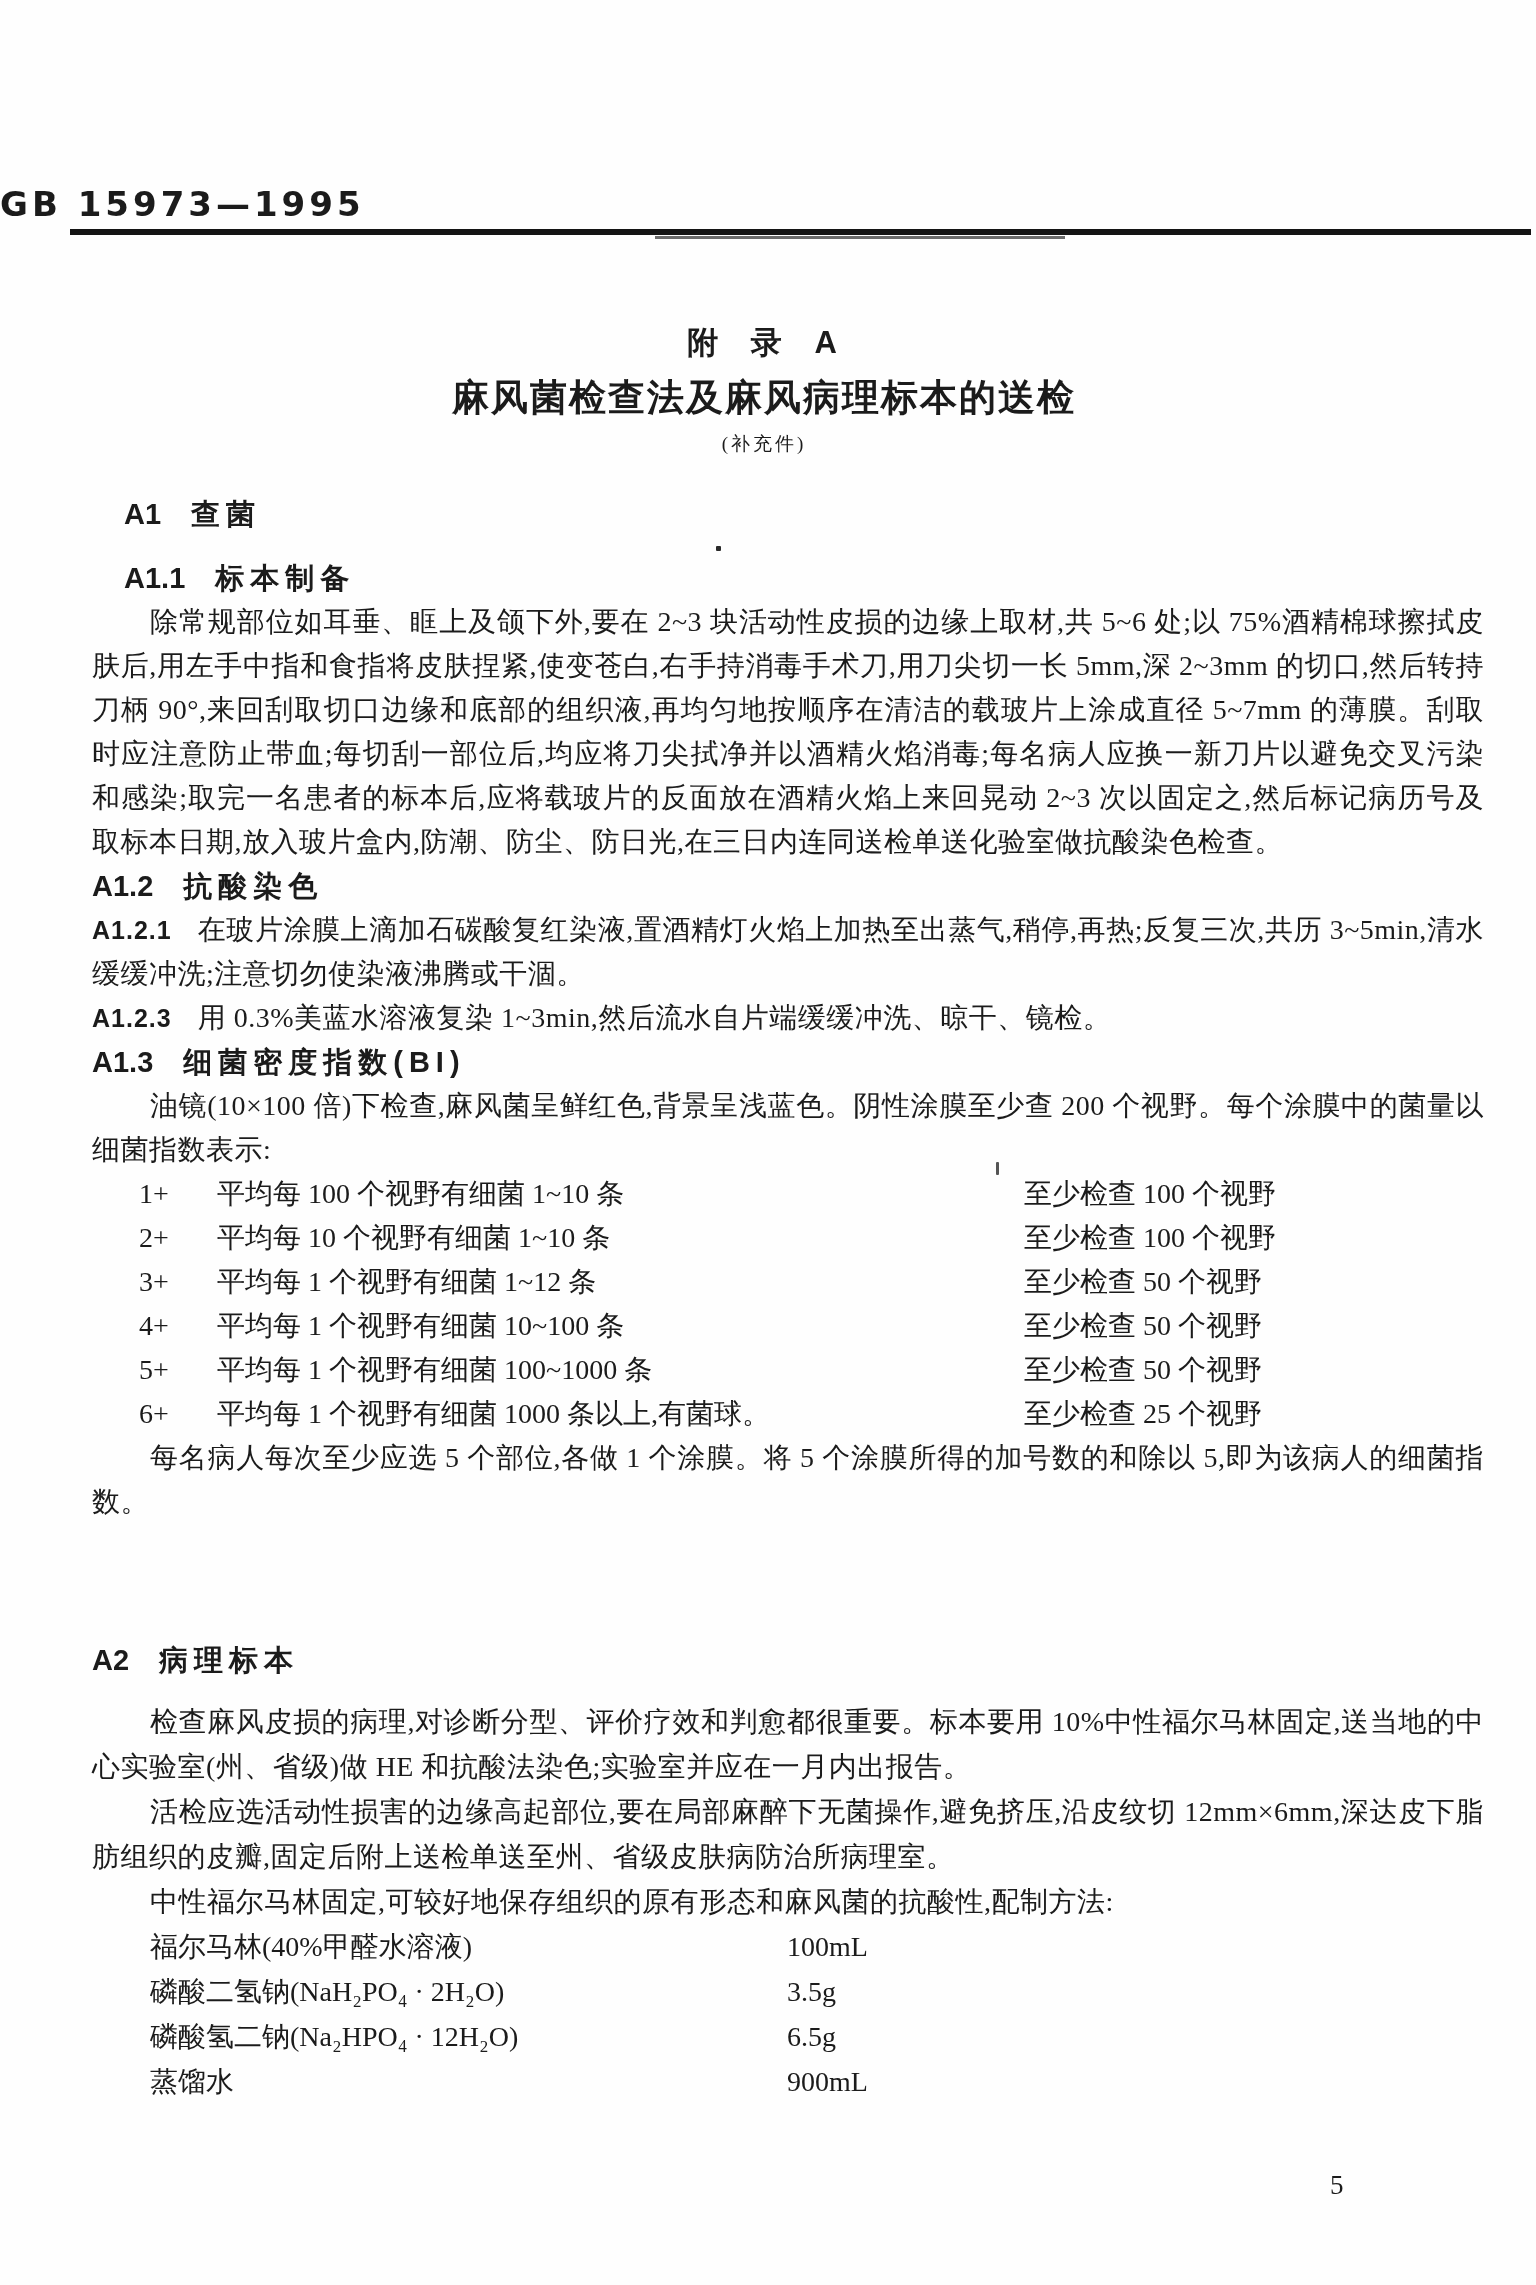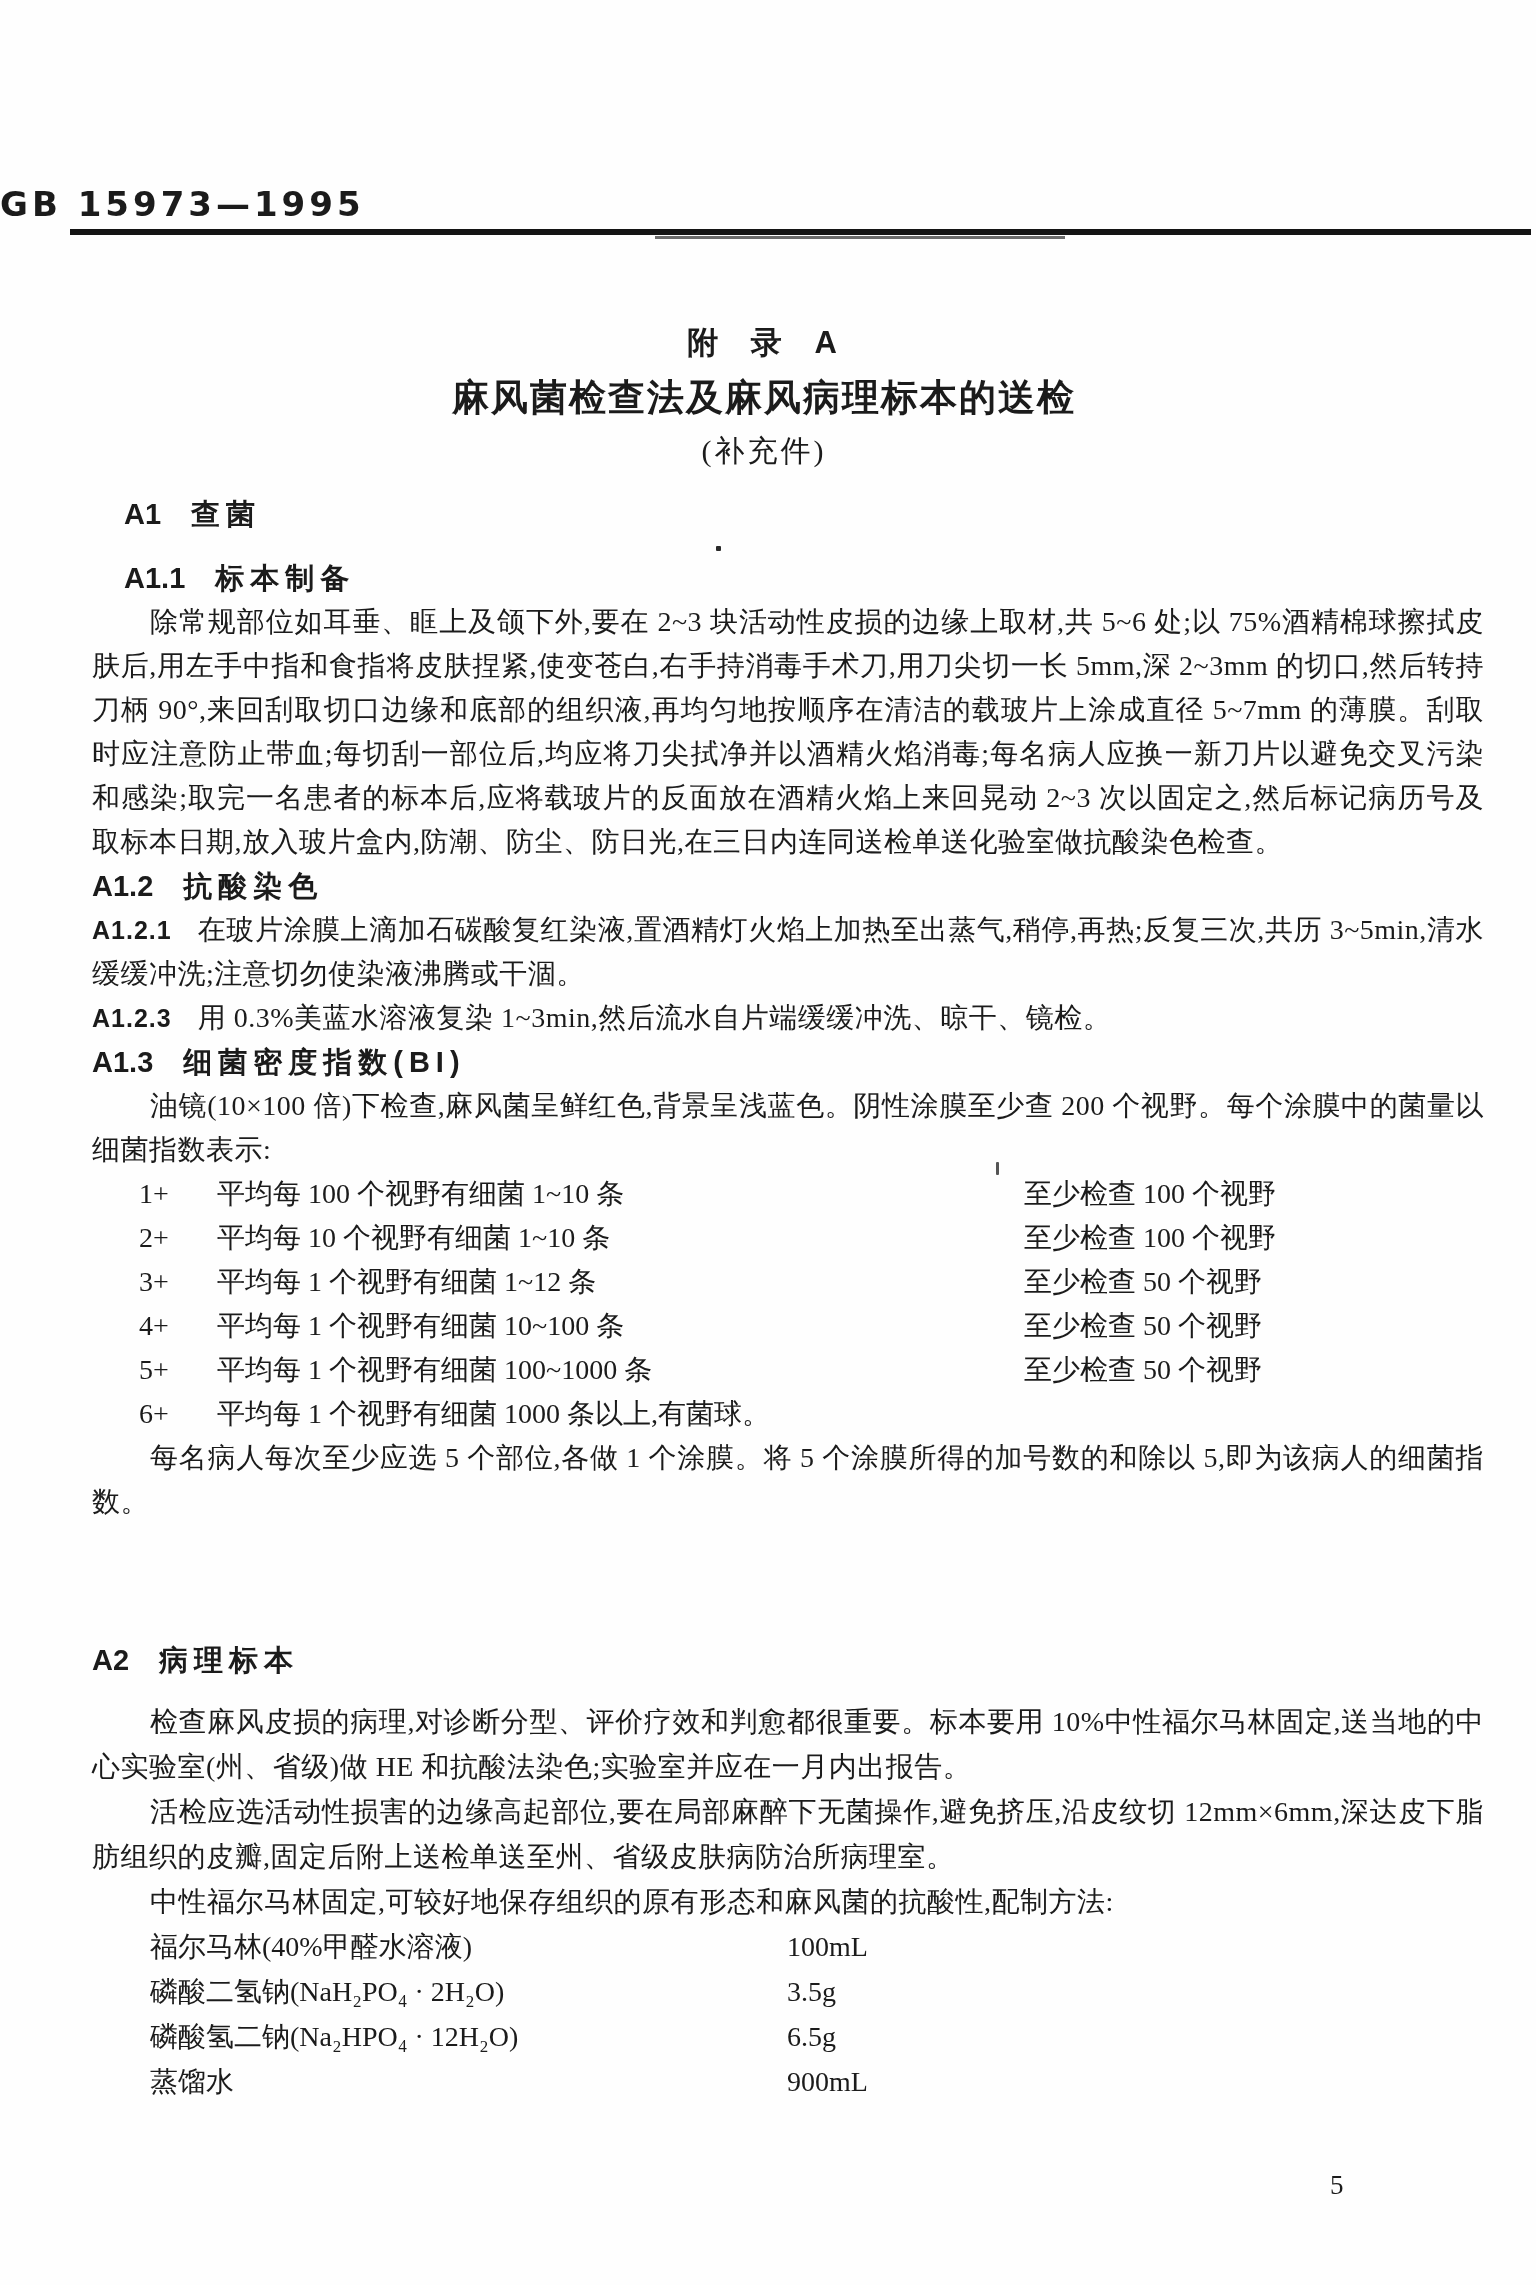--- a/index.html
+++ b/index.html
@@ -36,21 +36,21 @@
   .appendix { position: absolute; top: 322px; left: 0; width: 1528px; text-align: center; }
   .ap-label {
     font-family: "Liberation Sans", sans-serif;
     font-weight: bold; font-size: 31px; word-spacing: 16px; letter-spacing: 4px;
   }
   .ap-title {
     margin-top: 9px;
     font-family: "Liberation Sans", sans-serif;
     font-weight: bold; font-size: 37px; letter-spacing: 2px;
   }
-  .ap-sub { margin-top: 8px; font-size: 30px; letter-spacing: 3px; }
+  .ap-sub { margin-top: 8px; font-size: 19px; letter-spacing: 3px; }
   
   .content { position: absolute; left: 76px; width: 1392px; text-align: justify; margin-left: 16px; }
   .content-a1 { top: 492px; line-height: 44px; }
   .content-a2 { top: 1638px; line-height: 45px; }
   .sec-h, .clause-h {
     font-family: "Liberation Sans", sans-serif;
     font-weight: bold; font-size: 29px;
   }
   .sec-h .t, .clause-h .t { margin-left: 30px; letter-spacing: 6px; }
   .indent-head { margin-left: 32px; }
@@ -139,20 +139,21 @@
       <span class="bi-min">至少检查 50 个视野</span>
     </div>
     <div class="bi-row">
       <span class="bi-plus">5+</span>
       <span class="bi-desc">平均每 1 个视野有细菌 100~1000 条</span>
       <span class="bi-min">至少检查 50 个视野</span>
     </div>
     <div class="bi-row">
       <span class="bi-plus">6+</span>
       <span class="bi-desc">平均每 1 个视野有细菌 1000 条以上,有菌球。</span>
+      <span class="bi-min">至少检查 25 个视野</span>
     </div>
 
     <p class="body ind">每名病人每次至少应选 5 个部位,各做 1 个涂膜。将 5 个涂膜所得的加号数的和除以 5,即为该病人的细菌指数。</p>
   </div>
 
   <div class="content content-a2">
 
     <div class="sec-h a2-head">
       <span class="num">A2</span><span class="t">病理标本</span>
     </div>

